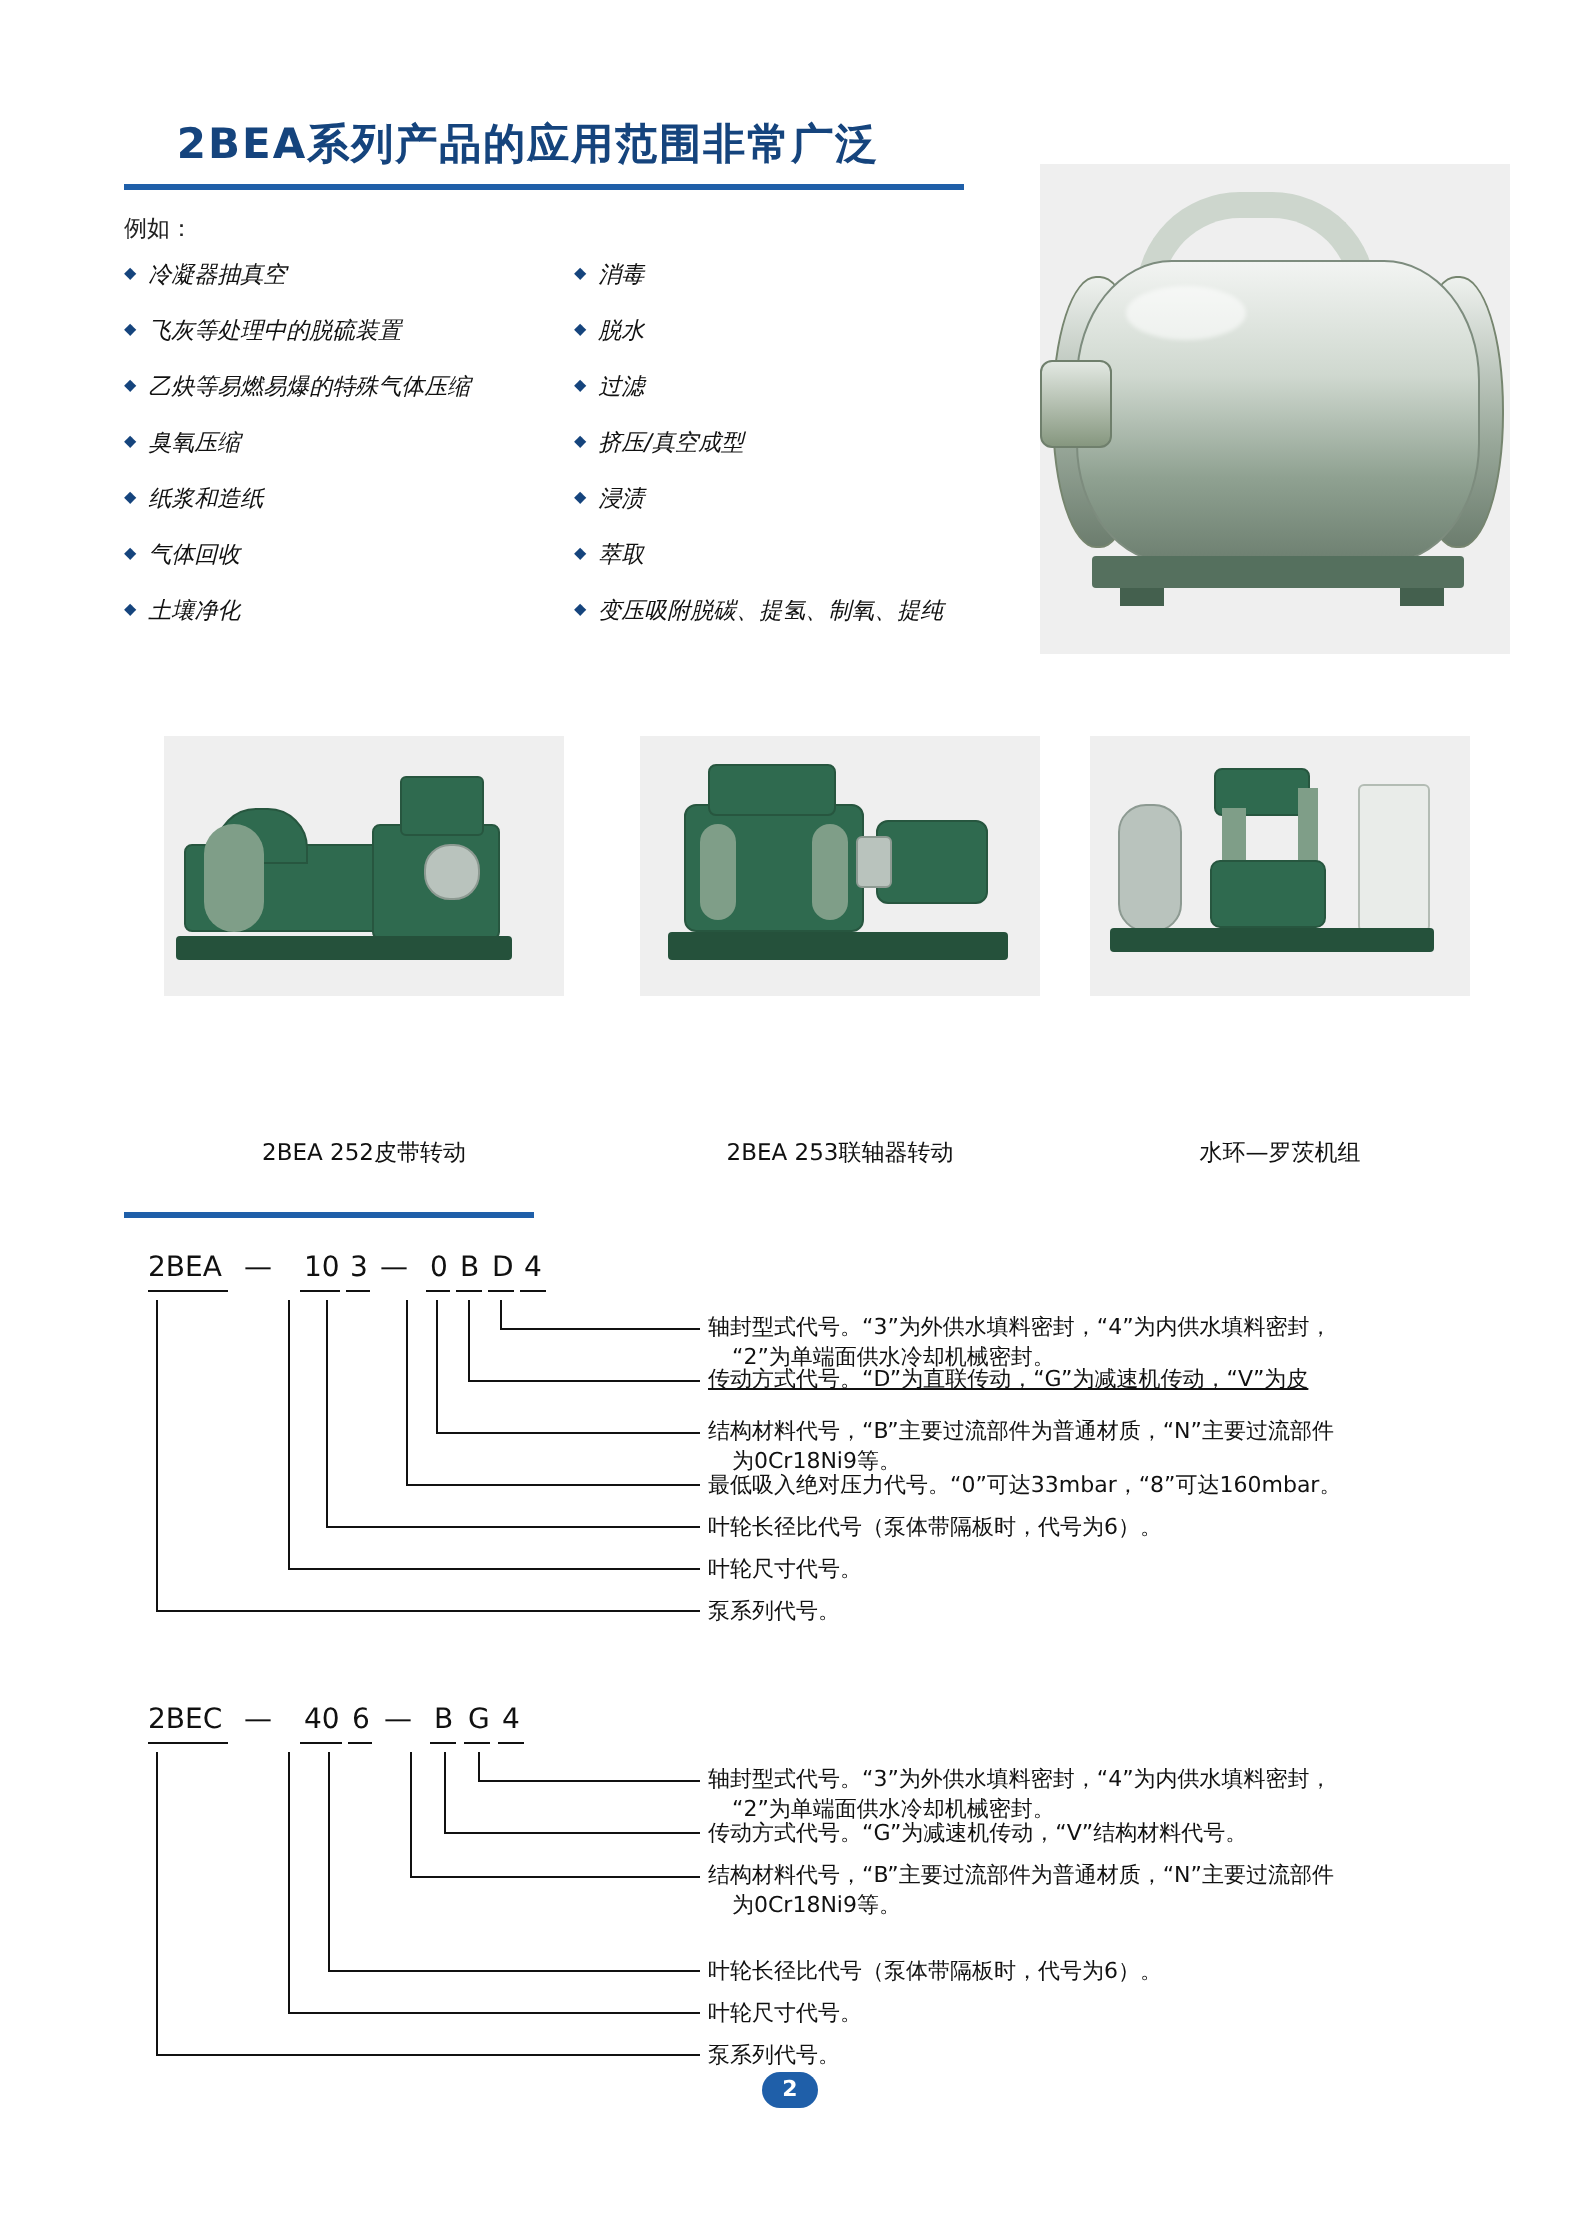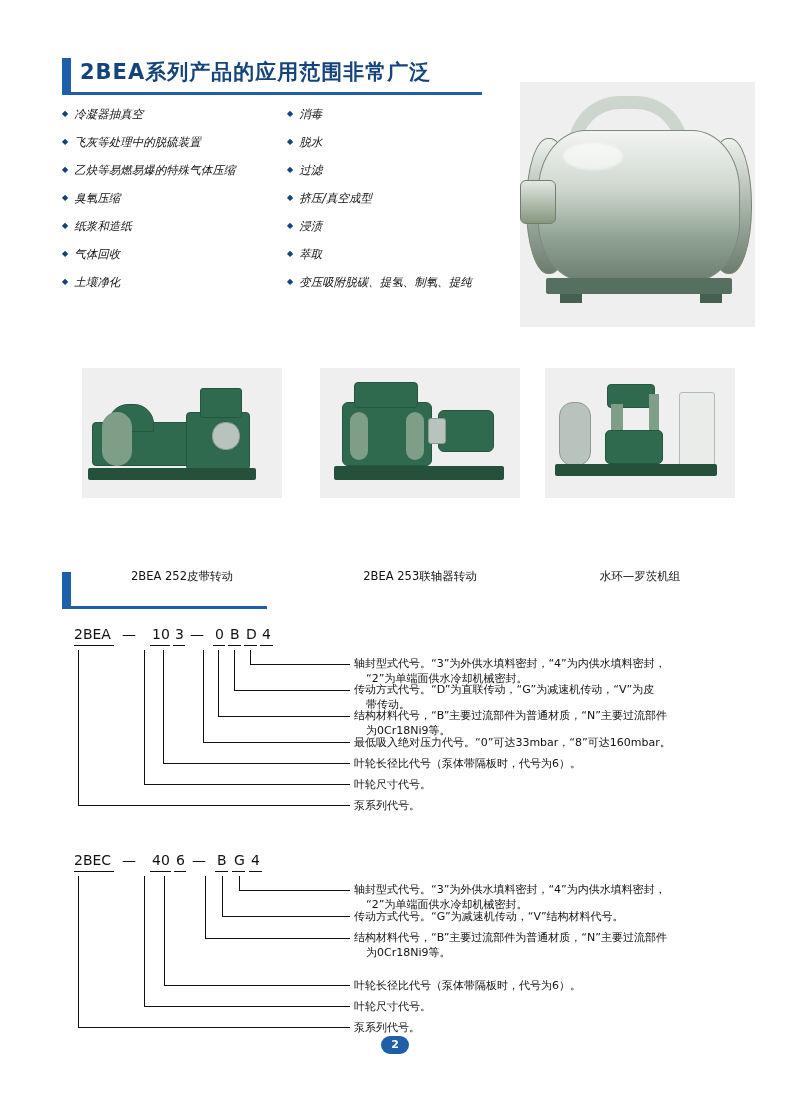--- a/index.html
+++ b/index.html
@@ -20,20 +20,21 @@
     width: 790px;
     height: 1117px;
   }
 
   
   .banner {
     position: absolute;
     display: flex;
     align-items: center;
     border-bottom: 3px solid #1f5fa9;
+    flex-direction: column;
   }
   .banner .bar {
     width: 9px;
     align-self: stretch;
     background: #1f5fa9;
     margin-right: 9px;
   }
   .banner .btitle {
     font-size: 21px;
     font-weight: bold;
@@ -256,20 +257,21 @@
 <body>
 
 <div class="page">
 
   <div class="banner" id="banner1">
     <div class="bar"></div>
     <div class="btitle">2BEA系列产品的应用范围非常广泛</div>
   </div>
 
   <div id="applications">
+    <div class="eg-label">例如：</div>
     <div class="app-cols">
       <div class="app-col">
         <div class="app-item">
           <span class="dia">◆</span>
           <span class="txt">冷凝器抽真空</span>
         </div>
         <div class="app-item">
           <span class="dia">◆</span>
           <span class="txt">飞灰等处理中的脱硫装置</span>
         </div>
@@ -418,23 +420,22 @@
     <span class="leader vline" style="left:86px; top:24px; height:134px;"></span>
     <span class="leader hline" style="left:86px; top:158px; width:206px;"></span>
 
     <span class="leader vline" style="left:20px; top:24px; height:155px;"></span>
     <span class="leader hline" style="left:20px; top:179px; width:272px;"></span>
 
     <div class="note" style="left:296px; top:30px;">
       <span>轴封型式代号。“3”为外供水填料密封，“4”为内供水填料密封，</span>
       <span class="l2">“2”为单端面供水冷却机械密封。</span>
     </div>
-    <div class="note" style="left:296px; top:56px;">
+    <div class="note" style="left:296px; top:56px;text-decoration:underline;">
       <span>传动方式代号。“D”为直联传动，“G”为减速机传动，“V”为皮</span>
-      <span class="l2">带传动。</span>
     </div>
     <div class="note" style="left:296px; top:82px;">
       <span>结构材料代号，“B”主要过流部件为普通材质，“N”主要过流部件</span>
       <span class="l2">为0Cr18Ni9等。</span>
     </div>
     <div class="note" style="left:296px; top:109px;">
       <span>最低吸入绝对压力代号。“0”可达33mbar，“8”可达160mbar。</span>
     </div>
     <div class="note" style="left:296px; top:130px;">
       <span>叶轮长径比代号（泵体带隔板时，代号为6）。</span>

